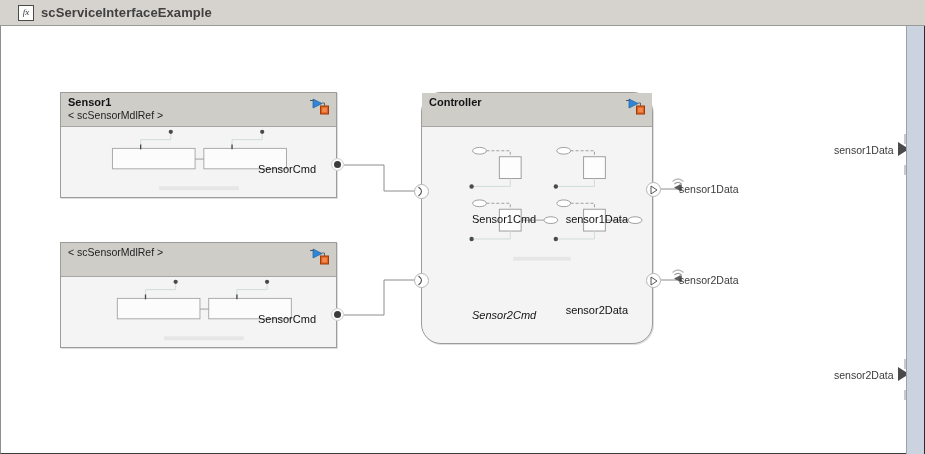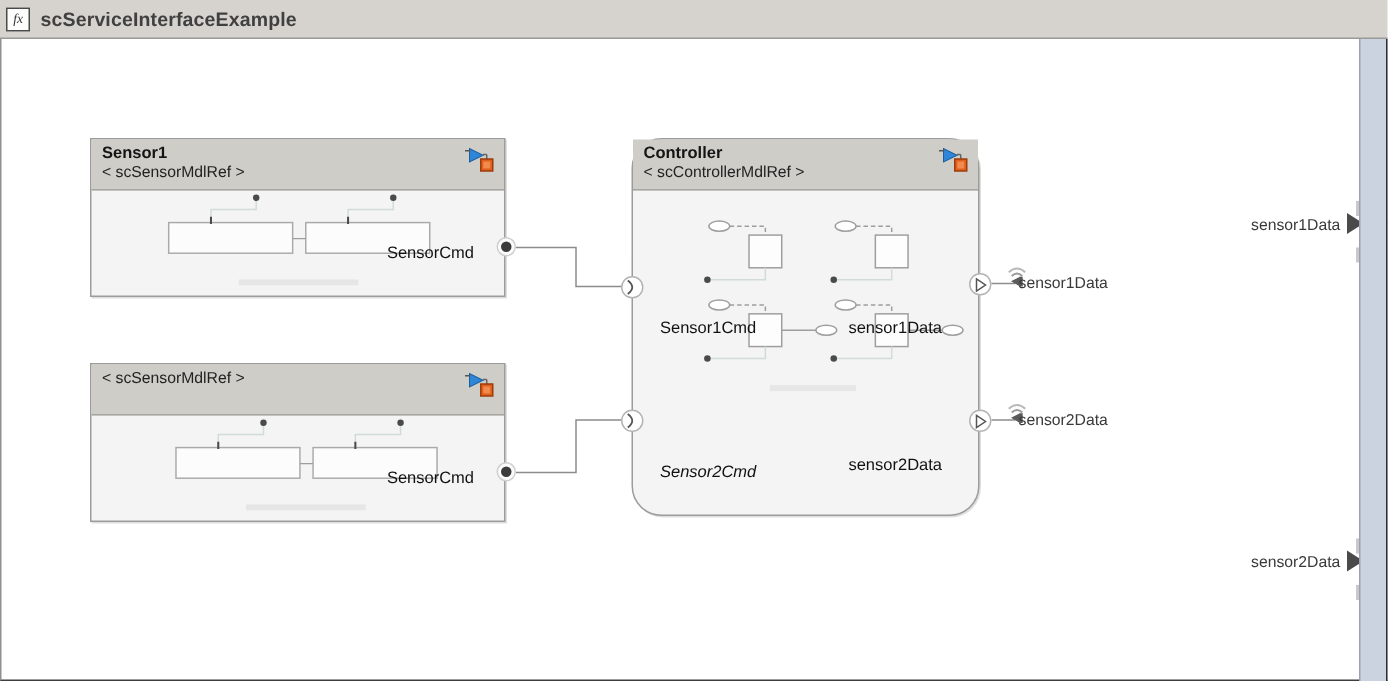--- a/index.html
+++ b/index.html
@@ -10,21 +10,21 @@
   }
   #app{position:relative;width:925px;height:454px;background:#ffffff;box-sizing:border-box;}
 
   
   .titlebar{
     position:absolute;left:0;top:0;width:925px;height:26px;
     background:#d6d3ce;border-bottom:1px solid #9a9a96;
     box-sizing:border-box;display:flex;align-items:center;
   }
   .fx-icon{
-    width:16px;height:16px;margin-left:4px;margin-right:7px;
+    width:16px;height:16px;margin-left:18px;margin-right:7px;
     background:#fdfdfd;border:1px solid #4a4a4a;
     display:flex;align-items:center;justify-content:center;
     font-style:italic;font-size:9px;color:#333;
     font-family:"Liberation Serif", serif;line-height:1;box-sizing:border-box;
   }
   .title-text{
     font-size:13px;font-weight:bold;color:#404040;letter-spacing:0.1px;
   }
 
   
@@ -56,21 +56,21 @@
   .block-body{position:relative;height:calc(100% - 34px);}
 
   
   .mdlref-badge{position:absolute;right:5px;top:4px;width:22px;height:20px;}
   .mdlref-badge svg{display:block;}
 
   
   .thumb{position:absolute;left:0;top:0;width:100%;height:100%;pointer-events:none;}
 
   
-  .port-label{position:absolute;font-size:11px;color:#111;white-space:nowrap;line-height:12px;}
+  .port-label{position:absolute;font-size:11px;color:#111;white-space:nowrap;line-height:12px;margin-left:32px;}
 
   
   .port-dot{
     position:absolute;width:13px;height:13px;border-radius:50%;
     background:#fbfbfb;border:1px solid #cfcfcf;box-sizing:border-box;
     display:flex;align-items:center;justify-content:center;
   }
   .port-dot i{display:block;width:7px;height:7px;border-radius:50%;background:#3b3b3b;}
 
   .port-round{
@@ -190,21 +190,20 @@
         <div class="port-label" style="right:20px;top:36px;">SensorCmd</div>
       </div>
     </div>
     <div class="port-dot" style="left:330px;top:282px;">
         <i></i>
       </div>
 
     <div class="block" style="left:420px;top:66px;width:232px;height:252px;border-radius:20px;">
       <div class="block-header">
         <div class="block-title">Controller</div>
-        <div class="block-sub">&lt; scControllerMdlRef &gt;</div>
         <div class="mdlref-badge">
           <svg width="22" height="20" viewBox="0 0 22 20">
             <path d="M4 2 L4 11 L13 6.5 Z" fill="#2f86d8" stroke="#1d5f9e" stroke-width="0.7"></path>
             <line x1="1" y1="3.5" x2="4.5" y2="3.5" stroke="#555" stroke-width="1"></line>
             <line x1="13" y1="6" x2="15.5" y2="6" stroke="#666" stroke-width="1"></line>
             <line x1="15.5" y1="6" x2="15.5" y2="9" stroke="#666" stroke-width="1"></line>
             <rect x="11.5" y="9" width="8" height="8" fill="#e2601c" stroke="#9c3c0d" stroke-width="1"></rect>
             <rect x="13.2" y="10.7" width="4.6" height="4.6" fill="#f08a4f"></rect>
           </svg>
         </div>

